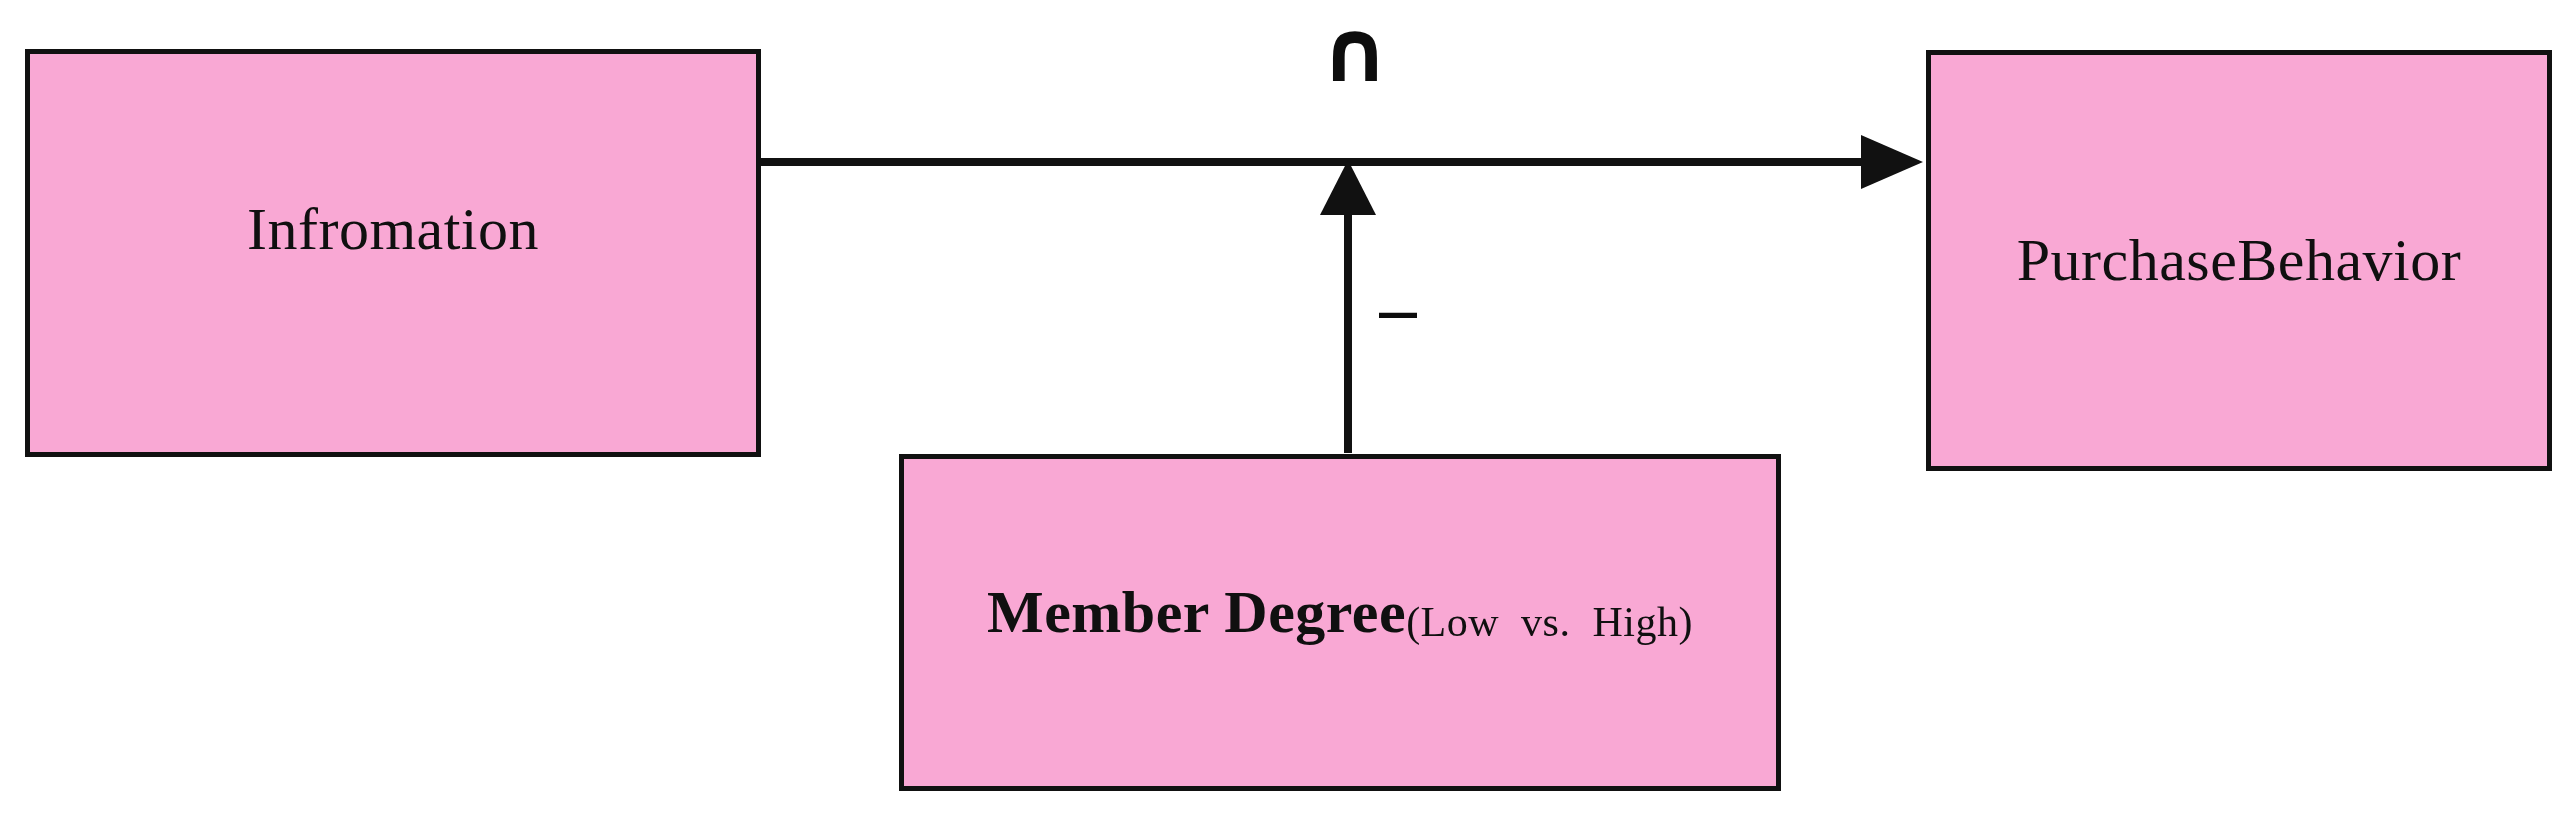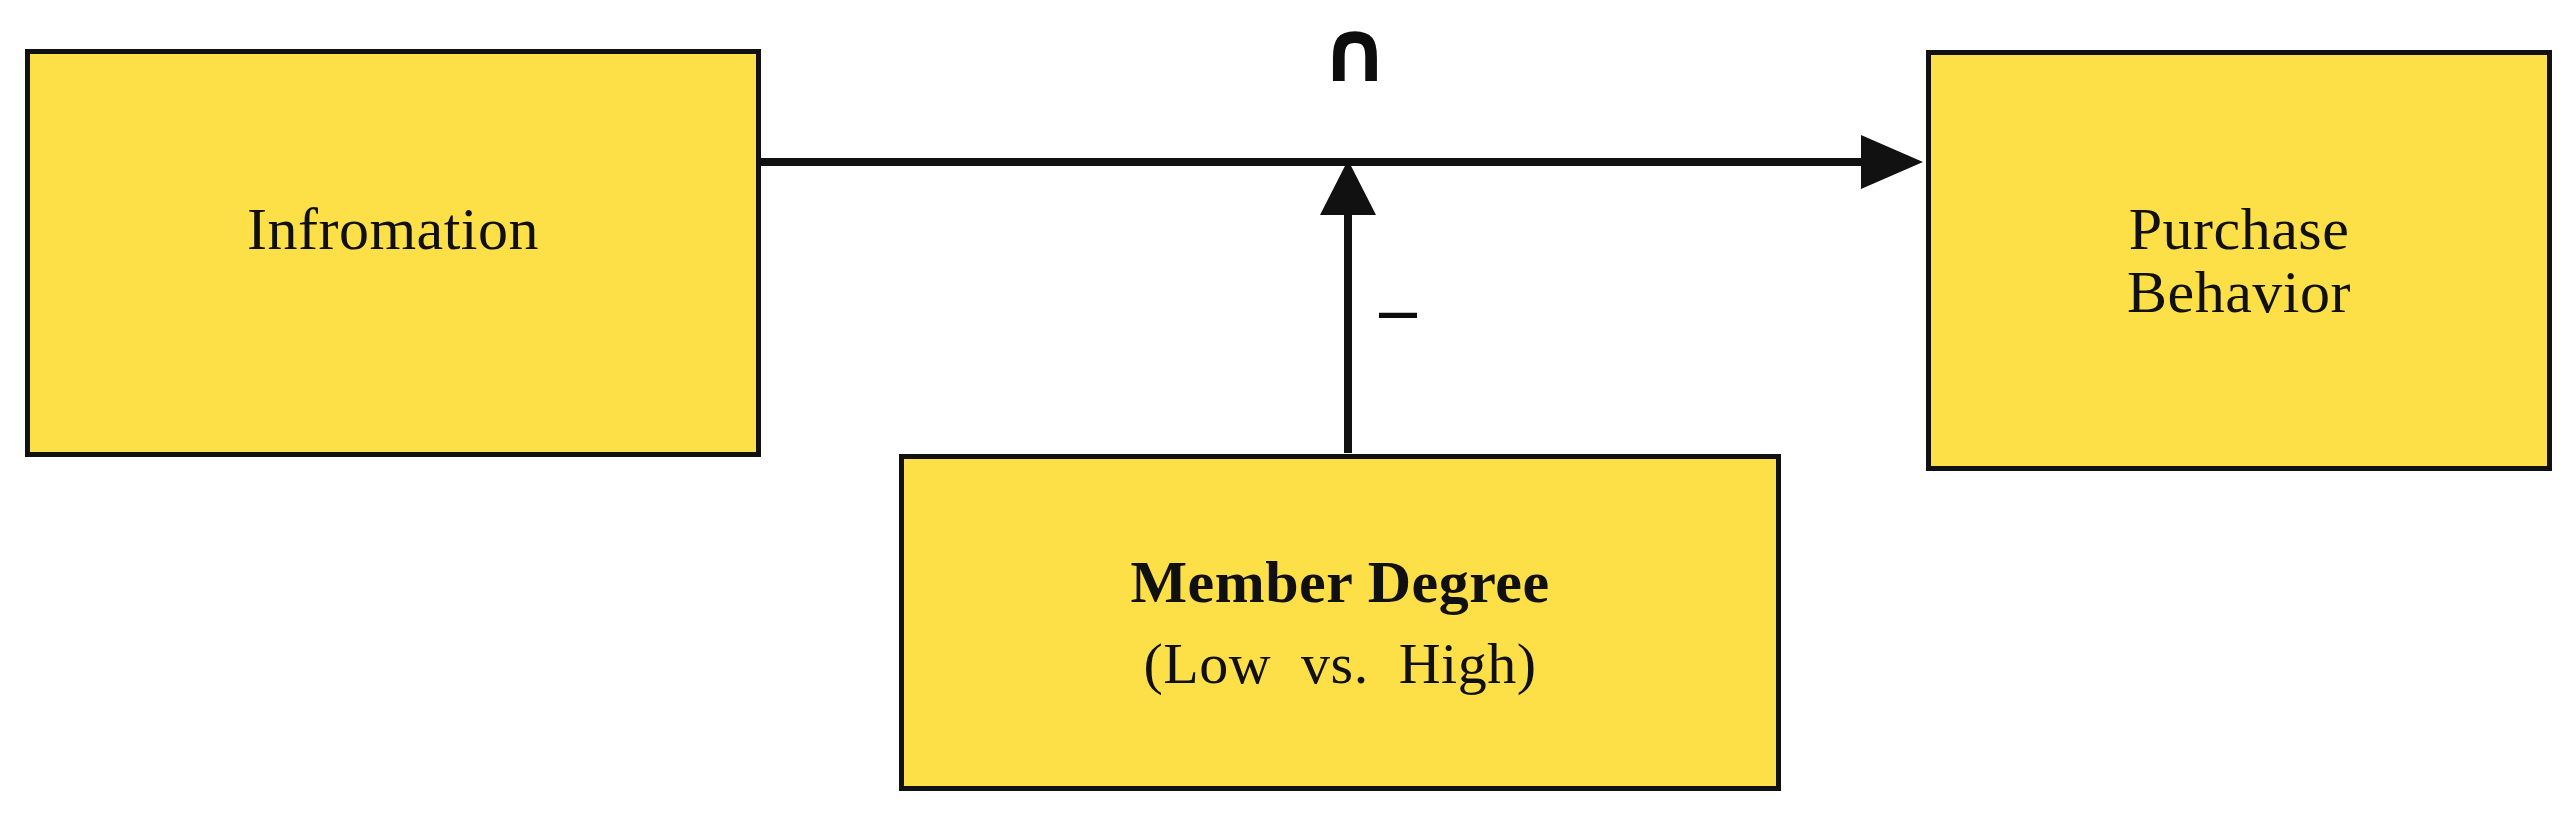--- a/index.html
+++ b/index.html
@@ -16,23 +16,23 @@
     overflow: hidden;
     font-family: "Liberation Serif", "DejaVu Serif", serif;
     color: #000000;
   }
 
   
   .node-box {
     position: absolute;
     box-sizing: border-box;
     border: 5px solid #111111;
-    background: #fde047;
+    background: #f9a8d4;
     display: flex;
-    flex-direction: column;
+    flex-direction: row;
     align-items: center;
     justify-content: center;
   }
   .node-line {
     display: block;
     white-space: pre;
     text-align: center;
     line-height: 1.05;
     color: #101010;
     font-family: "Liberation Serif", "DejaVu Serif", serif;
@@ -68,21 +68,21 @@
     width: 882px;
     height: 337px;
   }
   #box-moderator .node-line.line-1 {
     font-size: 60px;
     font-weight: bold;
     letter-spacing: 0.5px;
     margin-bottom: 20px;
   }
   #box-moderator .node-line.line-2 {
-    font-size: 58px;
+    font-size: 42px;
     font-weight: normal;
     letter-spacing: 0.5px;
   }
 
   
   .connector-h {
     position: absolute;
     background: #111111;
   }
   .connector-v {

